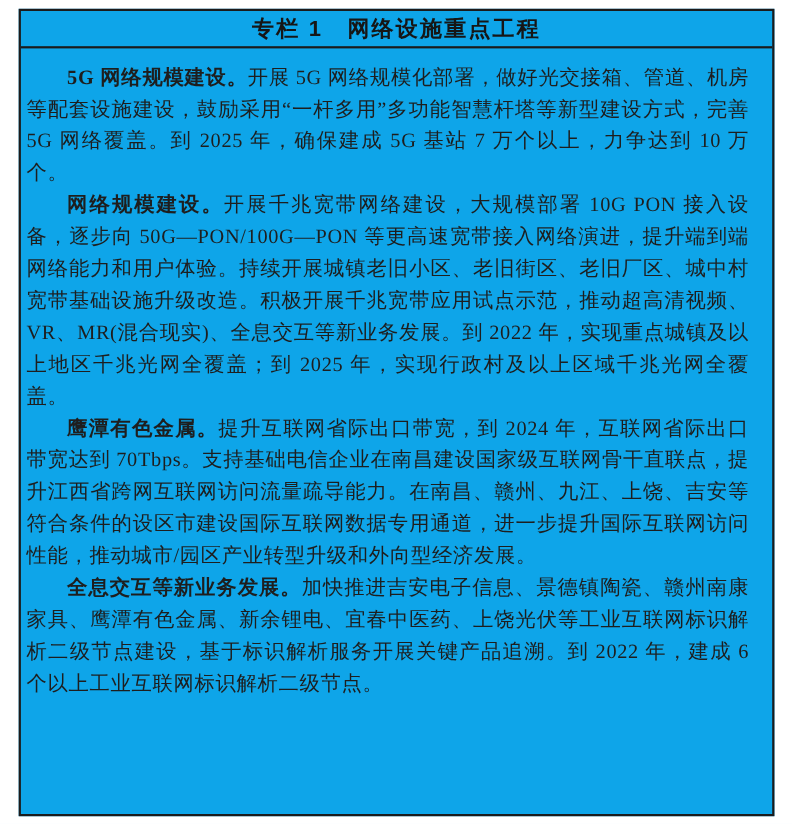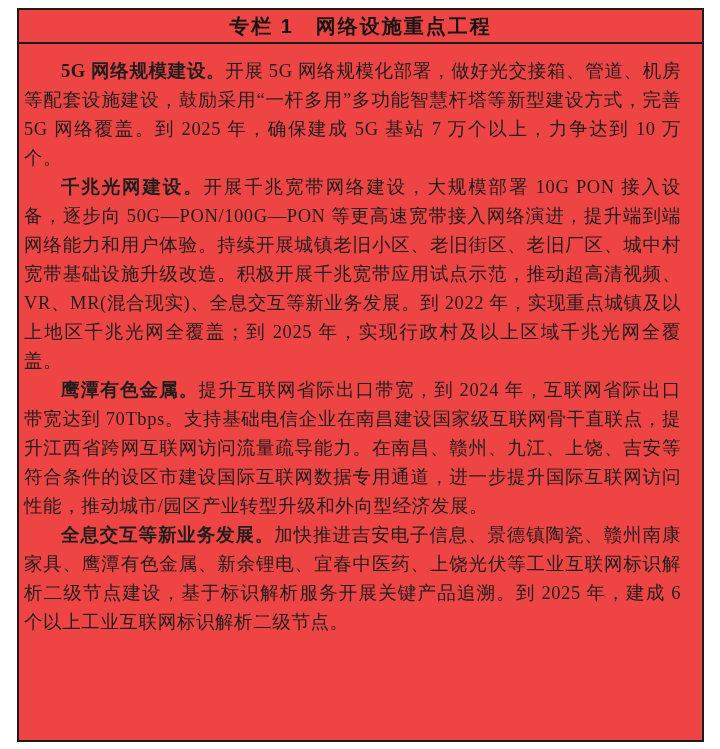--- a/index.html
+++ b/index.html
@@ -15,21 +15,21 @@
     overflow: hidden;
   }
   .column-box {
     position: absolute;
     left: 17px;
     top: 8px;
     width: 687px;
     height: 734px;
     box-sizing: border-box;
     border: 2px solid #1b1b1b;
-    background: #ef4444;
+    background: #0ea5e9;
   }
   .column-title-bar {
     height: 34px;
     box-sizing: border-box;
     border-bottom: 2px solid #1b1b1b;
     display: flex;
     align-items: center;
     justify-content: center;
   }
   .column-title {
@@ -58,17 +58,17 @@
 </style>
 </head>
 <body>
 
 <div class="column-box">
   <div class="column-title-bar">
     <span class="column-title">专栏 1　网络设施重点工程</span>
   </div>
   <div class="column-body">
     <p><span class="para-lead">5G 网络规模建设。</span><span>开展 5G 网络规模化部署，做好光交接箱、管道、机房等配套设施建设，鼓励采用“一杆多用”多功能智慧杆塔等新型建设方式，完善 5G 网络覆盖。到 2025 年，确保建成 5G 基站 7 万个以上，力争达到 10 万个。</span></p>
-    <p><span class="para-lead">千兆光网建设。</span><span>开展千兆宽带网络建设，大规模部署 10G PON 接入设备，逐步向 50G—PON/100G—PON 等更高速宽带接入网络演进，提升端到端网络能力和用户体验。持续开展城镇老旧小区、老旧街区、老旧厂区、城中村宽带基础设施升级改造。积极开展千兆宽带应用试点示范，推动超高清视频、VR、MR(混合现实)、全息交互等新业务发展。到 2022 年，实现重点城镇及以上地区千兆光网全覆盖；到 2025 年，实现行政村及以上区域千兆光网全覆盖。</span></p>
+    <p><span class="para-lead">网络规模建设。</span><span>开展千兆宽带网络建设，大规模部署 10G PON 接入设备，逐步向 50G—PON/100G—PON 等更高速宽带接入网络演进，提升端到端网络能力和用户体验。持续开展城镇老旧小区、老旧街区、老旧厂区、城中村宽带基础设施升级改造。积极开展千兆宽带应用试点示范，推动超高清视频、VR、MR(混合现实)、全息交互等新业务发展。到 2022 年，实现重点城镇及以上地区千兆光网全覆盖；到 2025 年，实现行政村及以上区域千兆光网全覆盖。</span></p>
     <p><span class="para-lead">鹰潭有色金属。</span><span>提升互联网省际出口带宽，到 2024 年，互联网省际出口带宽达到 70Tbps。支持基础电信企业在南昌建设国家级互联网骨干直联点，提升江西省跨网互联网访问流量疏导能力。在南昌、赣州、九江、上饶、吉安等符合条件的设区市建设国际互联网数据专用通道，进一步提升国际互联网访问性能，推动城市/园区产业转型升级和外向型经济发展。</span></p>
-    <p><span class="para-lead">全息交互等新业务发展。</span><span>加快推进吉安电子信息、景德镇陶瓷、赣州南康家具、鹰潭有色金属、新余锂电、宜春中医药、上饶光伏等工业互联网标识解析二级节点建设，基于标识解析服务开展关键产品追溯。到 2025 年，建成 6 个以上工业互联网标识解析二级节点。</span></p>
+    <p><span class="para-lead">全息交互等新业务发展。</span><span>加快推进吉安电子信息、景德镇陶瓷、赣州南康家具、鹰潭有色金属、新余锂电、宜春中医药、上饶光伏等工业互联网标识解析二级节点建设，基于标识解析服务开展关键产品追溯。到 2022 年，建成 6 个以上工业互联网标识解析二级节点。</span></p>
   </div>
 </div>
 
 </body></html>

